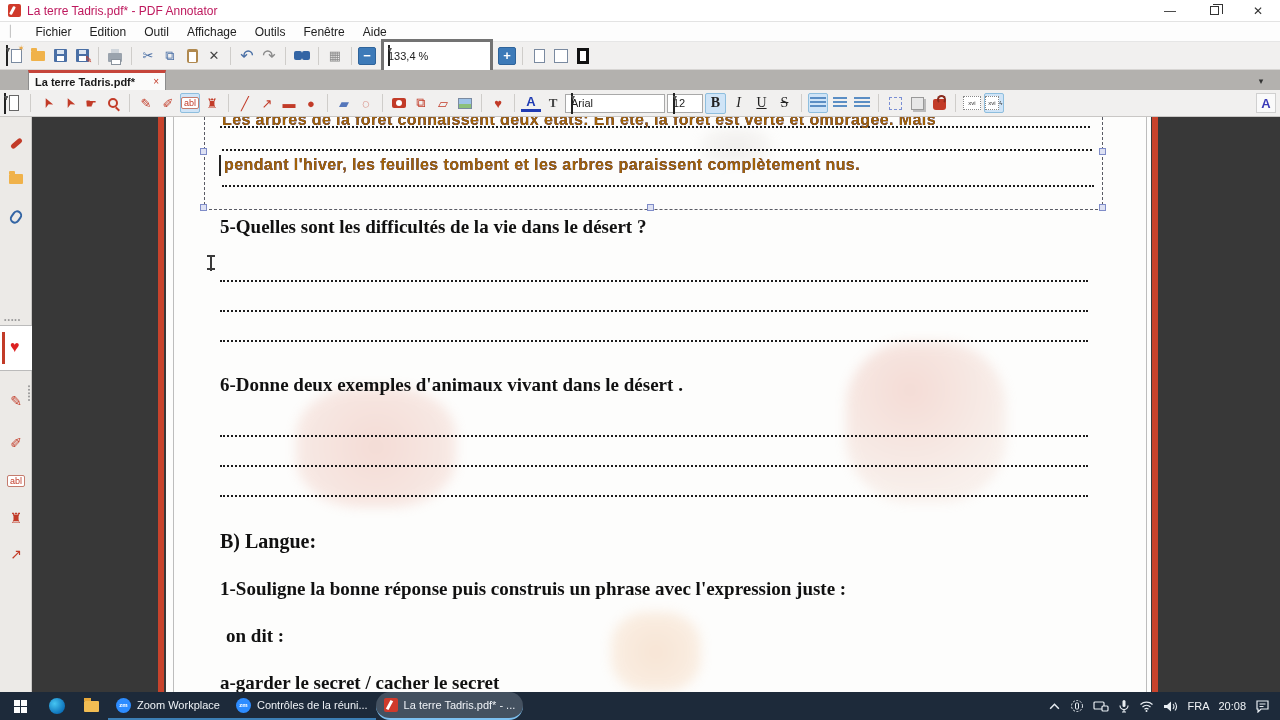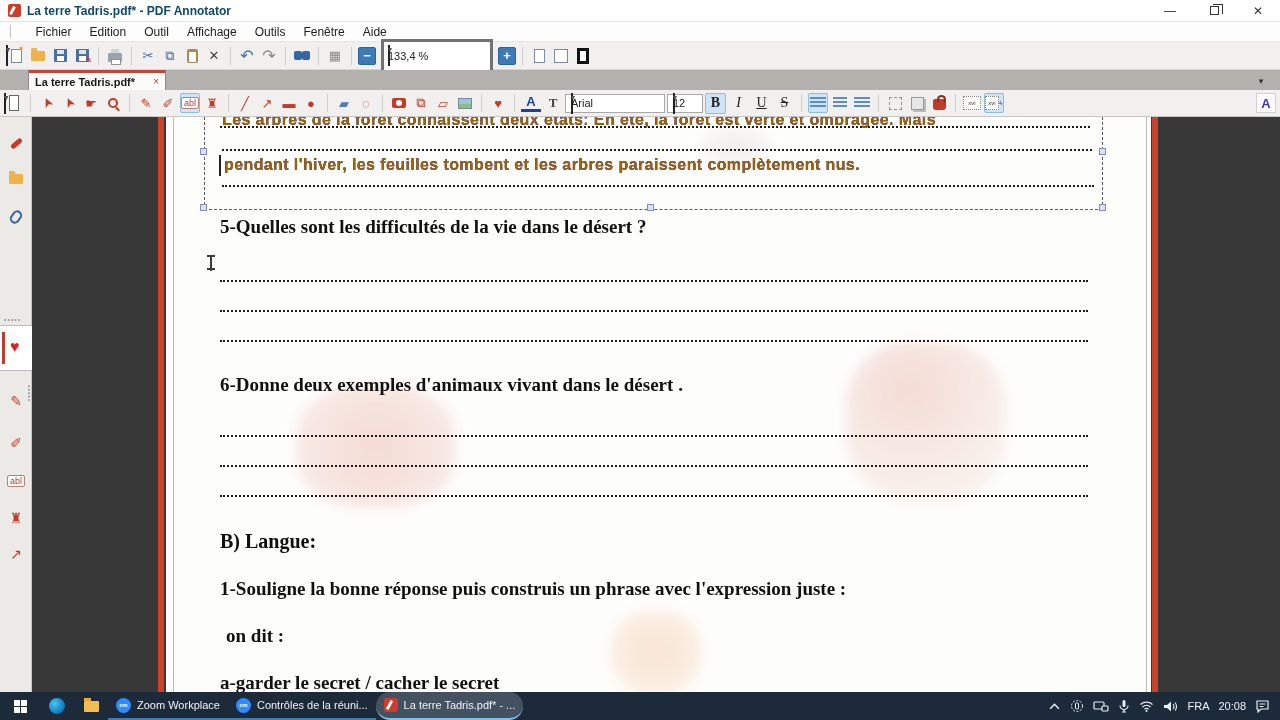--- a/index.html
+++ b/index.html
@@ -3,21 +3,21 @@
 <meta charset="utf-8">
 <style>
   * { margin:0; padding:0; box-sizing:border-box; }
   html,body { width:1280px; height:720px; overflow:hidden; font-family:"Liberation Sans",sans-serif; }
   #stage { position:relative; width:1280px; height:720px; background:#383838; }
 
   
   .titlebar { position:absolute; top:0; left:0; width:1280px; height:22px; background:#fff; border-bottom:1px solid #e3e3e3; display:flex; align-items:center; }
   .applogo { width:13px; height:13px; margin:0 6px 0 8px; background:#d03a2b; border-radius:2px; position:relative; }
   .applogo::after { content:""; position:absolute; left:3px; top:2px; width:3px; height:9px; background:#fff; transform:rotate(28deg); border-radius:1px; }
-  .wintitle { font-size:12px; color:#0c4a6e;font-weight:bold; }
+  .wintitle { font-size:12px; color:#be185d; }
   .winbtns { margin-left:auto; display:flex; }
   .winbtn { width:44px; height:22px; display:flex; align-items:center; justify-content:center; font-size:12px; color:#333; }
   .restore-glyph { width:9px; height:9px; border:1px solid #333; position:relative; background:#fff; }
   .restore-glyph::before { content:""; position:absolute; left:2px; top:-3px; width:9px; height:9px; border:1px solid #333; border-bottom:none; border-left:none; }
 
   
   .menubar { position:absolute; top:22px; left:0; width:1280px; height:20px; background:#fdfdfd; border-bottom:1px solid #e6e6e6; display:flex; align-items:center; padding-left:10px; }
   .menubar .grip { color:#c5c5c5; font-size:11px; margin-right:8px; }
   .menuitem { font-size:12px; color:#222; padding:0 9px; height:20px; display:flex; align-items:center; }
 

